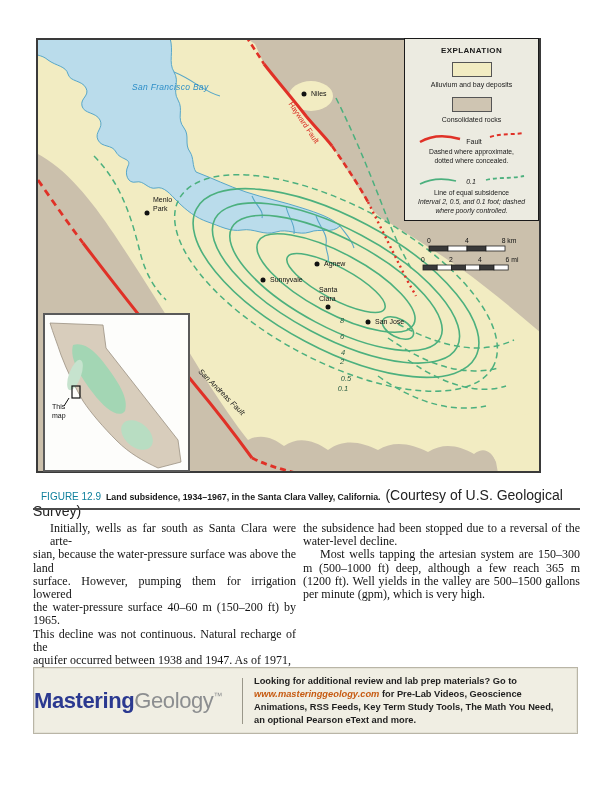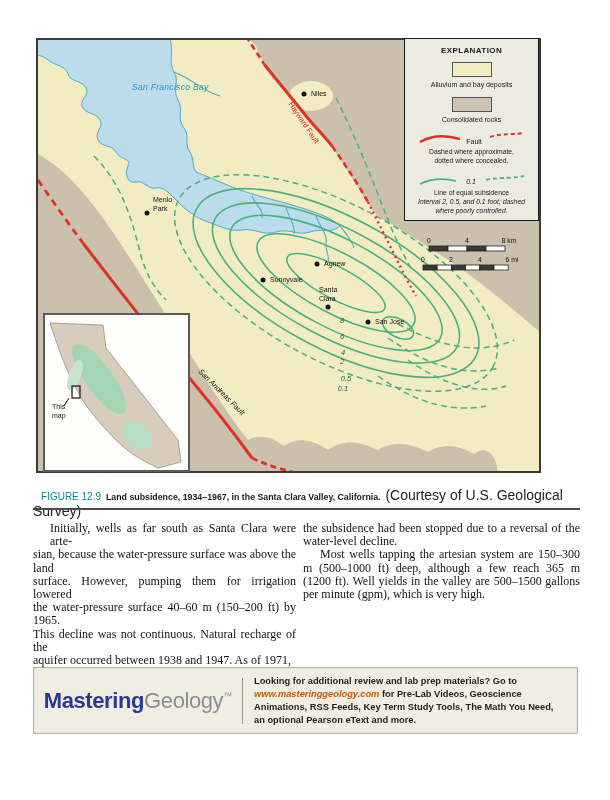--- a/index.html
+++ b/index.html
@@ -57,21 +57,21 @@
   .col-left { left:33px; width:263px; }
   .col-right { left:303px; width:277px; }
   .bodyline { text-align:justify; text-align-last:justify; }
   .bodyline.line-end { text-align-last:left; }
   .bodyline.indent { padding-left:17px; }
 
   
   .banner { position:absolute; left:33px; top:667px; width:545px; height:67px;
             background:#f0eee3; border:1px solid #b9b5a6; box-shadow:0 0 0 1px #e4e2d6 inset;
             display:flex; align-items:center; }
-  .logo { width:208px; flex-shrink:0; text-align:center; font-size:22px; letter-spacing:-.4px; }
+  .logo { width:208px; flex-shrink:0; font-size:22px; letter-spacing:-.4px; }
   .logo-mastering { font-weight:bold; color:#2b3990; }
   .logo-geology { color:#8c8e90; }
   .logo-tm { font-size:9px; color:#8c8e90; vertical-align:9px; letter-spacing:0; }
   .banner-divider { width:1px; height:46px; background:#9a978a; flex-shrink:0; }
   .banner-text { padding:0 14px 0 11px; font-size:9.3px; line-height:13px; color:#1f1f1f; font-weight:bold; }
   .banner-link { color:#c65a11; font-weight:bold;font-style:italic; }
 </style>
 </head>
 <body>
 

